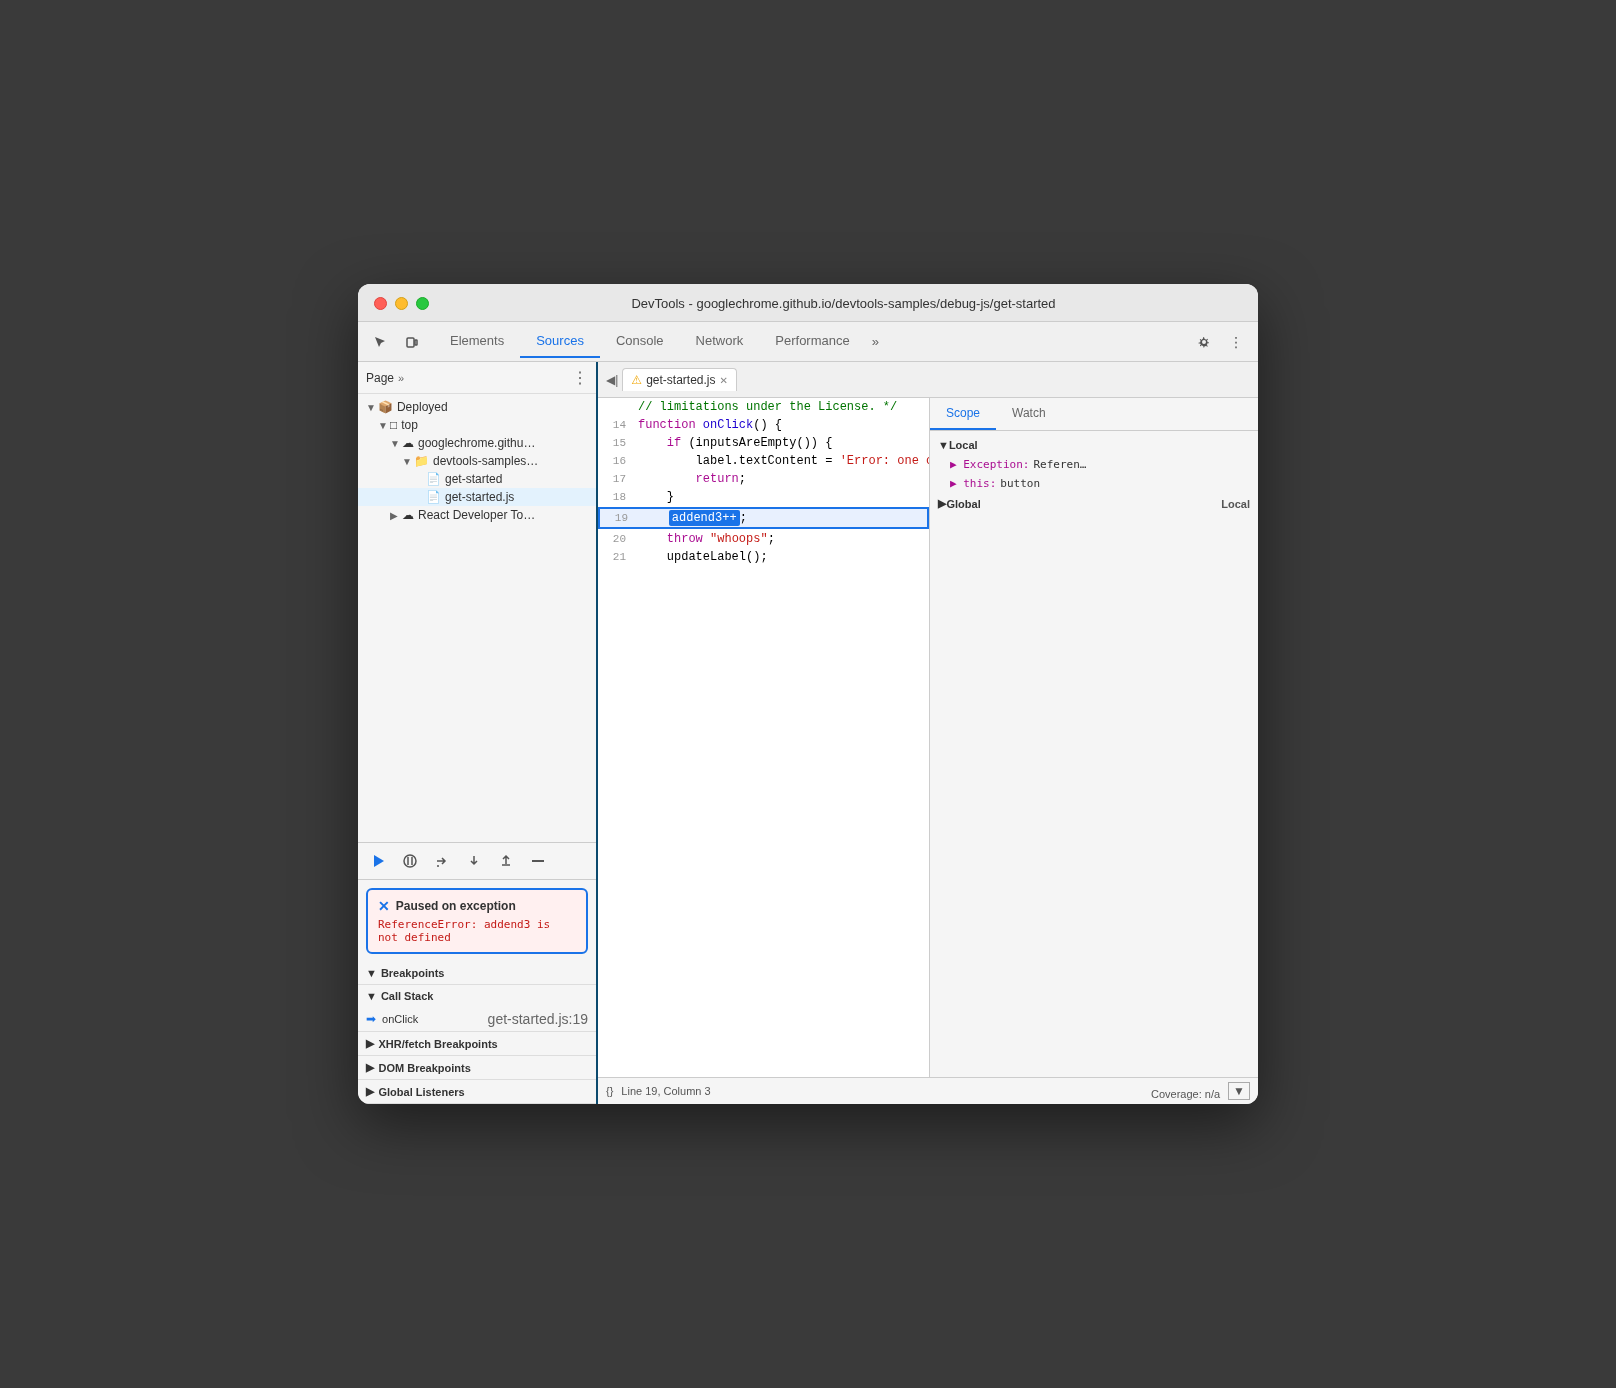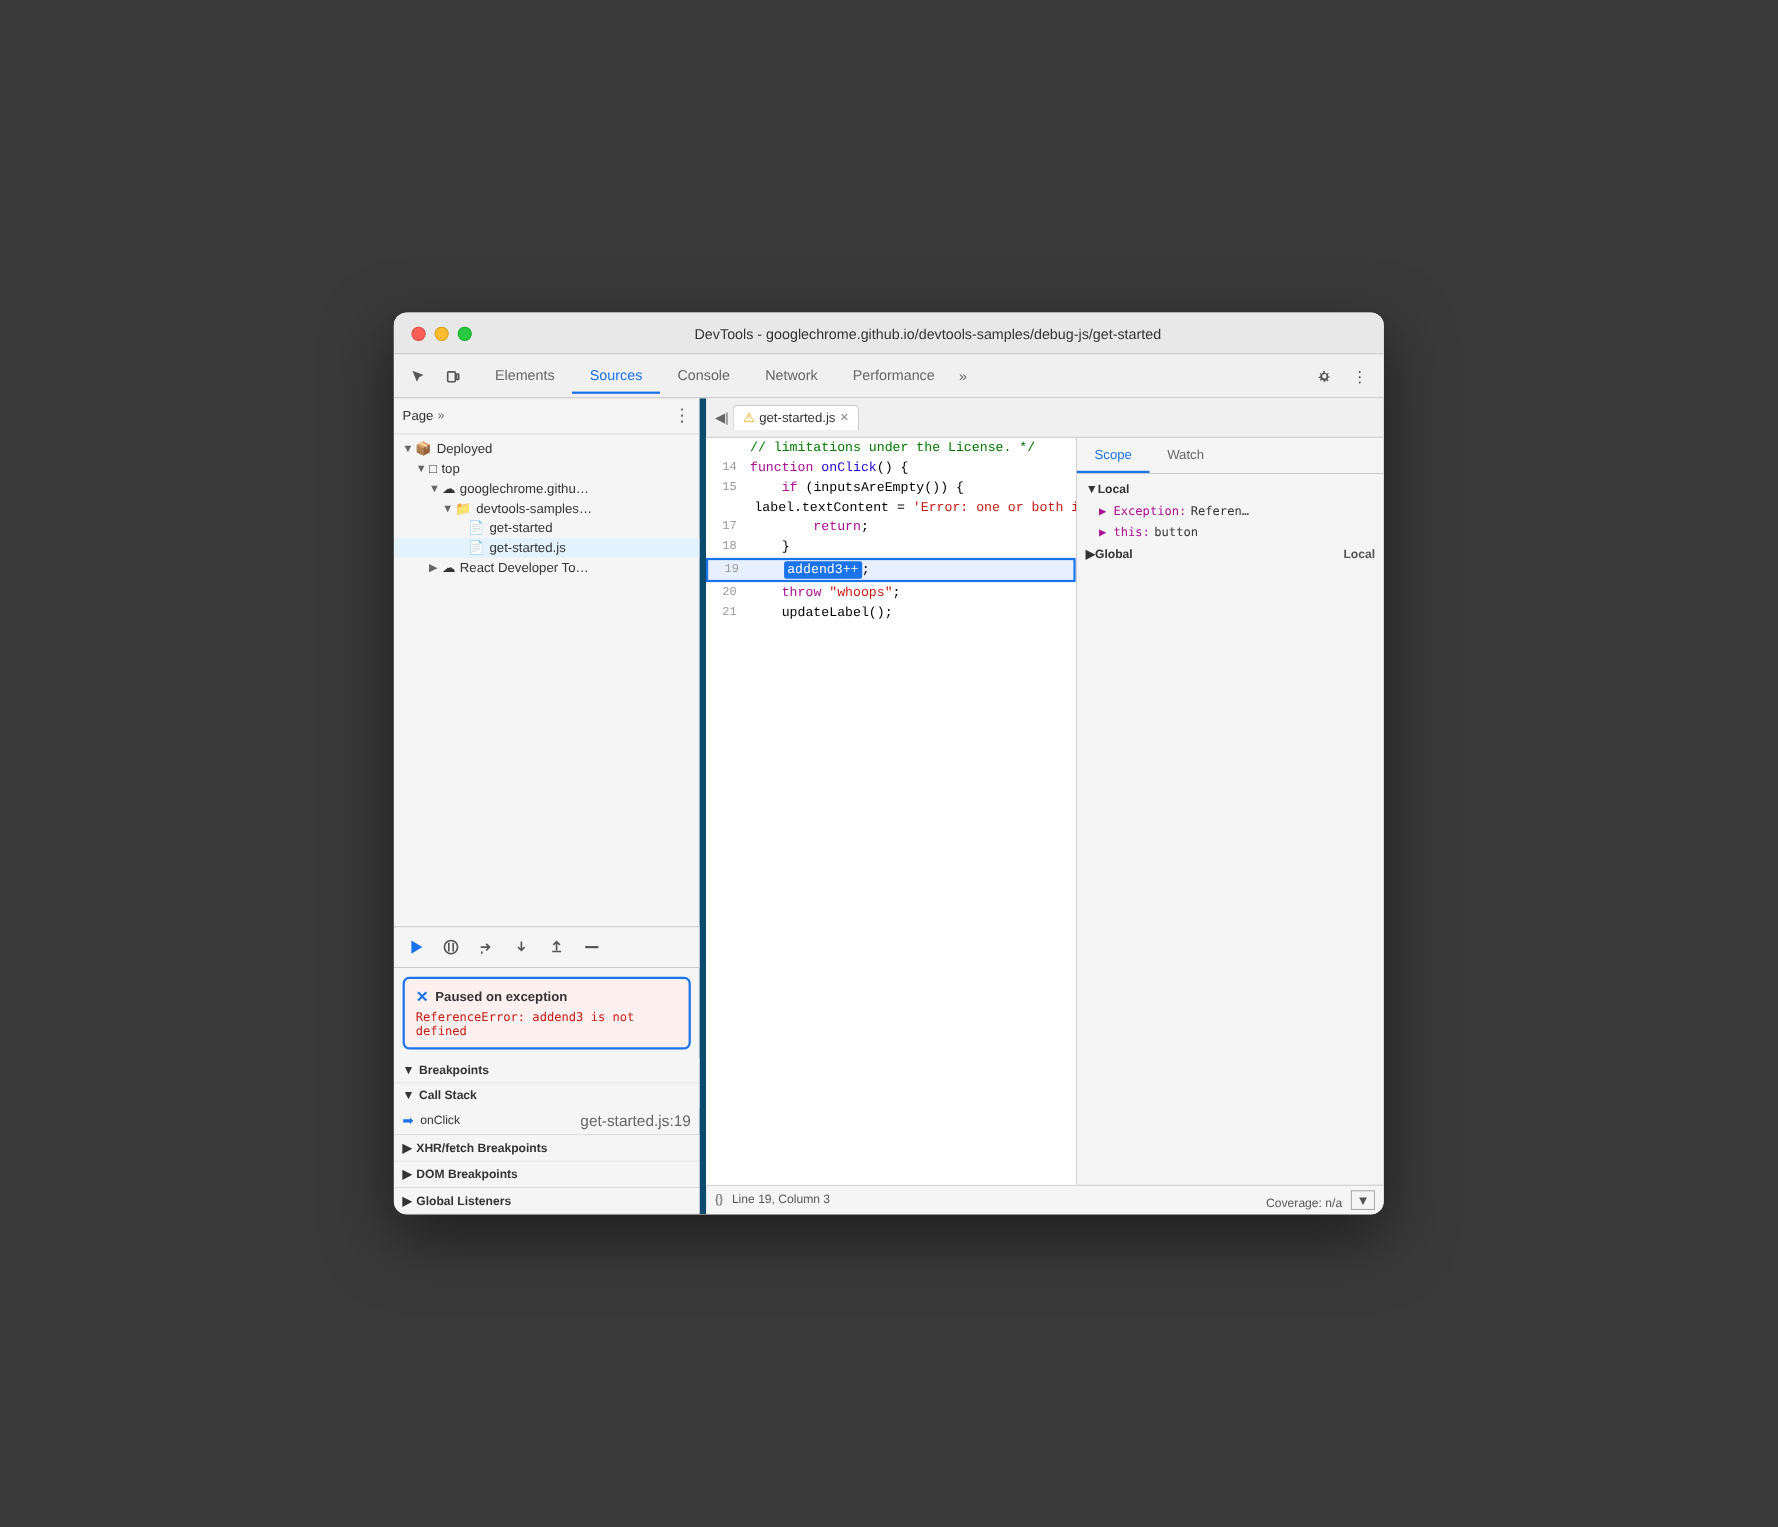--- a/index.html
+++ b/index.html
@@ -184,21 +184,20 @@
       background: #fff;
       overflow: auto;
       font-family: 'Menlo', 'Monaco', 'Courier New', monospace;
       font-size: 12px;
       line-height: 1.5;
     }
     .code-line {
       display: flex;
       align-items: flex-start;
       min-height: 18px;
-      justify-content: center;
     }
     .line-number {
       width: 36px;
       text-align: right;
       color: #999;
       padding-right: 8px;
       flex-shrink: 0;
       user-select: none;
       font-size: 11px;
       padding-top: 1px;
@@ -243,24 +242,24 @@
     }
 
     
     .content-row {
       display: flex;
       flex: 1;
       overflow: hidden;
     }
 
     .left-column {
-      width: 284px;
+      width: 240px;
       display: flex;
       flex-direction: column;
-      border-right: 6px solid #0c4a6e;
+      border-right: 2px solid #0c4a6e;
       overflow: hidden;
     }
 
     .right-column {
       flex: 1;
       display: flex;
       flex-direction: column;
       overflow: hidden;
     }
 
@@ -366,21 +365,21 @@
       font-size: 12px;
     }
     .call-stack-loc {
       margin-left: auto;
       color: #666;
       font-size: 14px;
     }
 
     
     .scope-panel {
-      width: 280px;
+      width: 329px;
       background: #f5f5f5;
       border-left: 1px solid #ccc;
       display: flex;
       flex-direction: column;
       font-size: 12px;
     }
     .scope-tabs {
       display: flex;
       border-bottom: 1px solid #ccc;
     }

